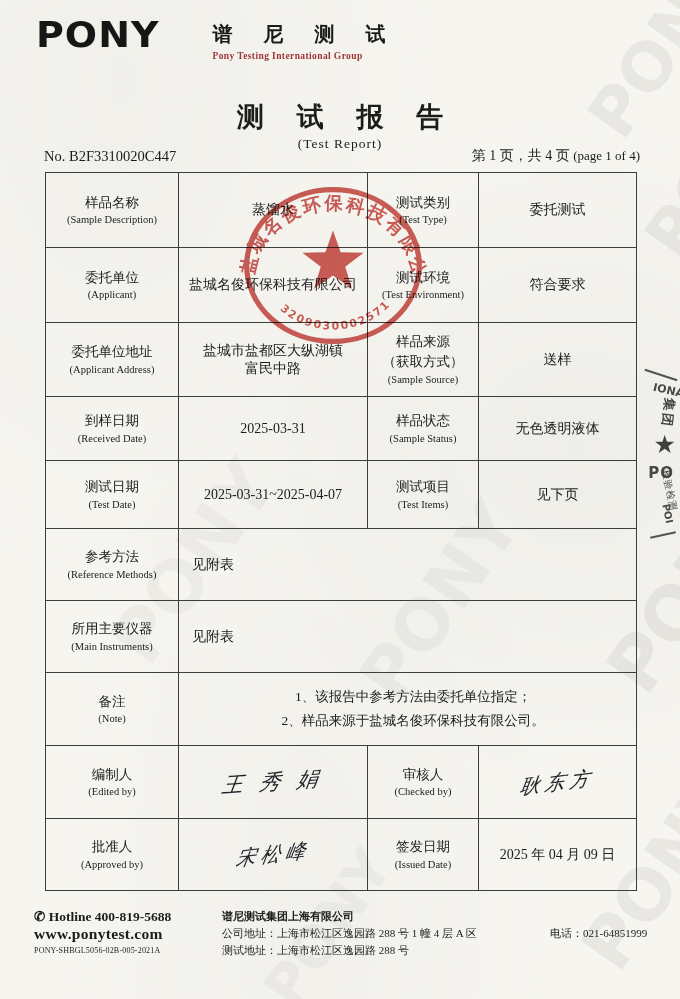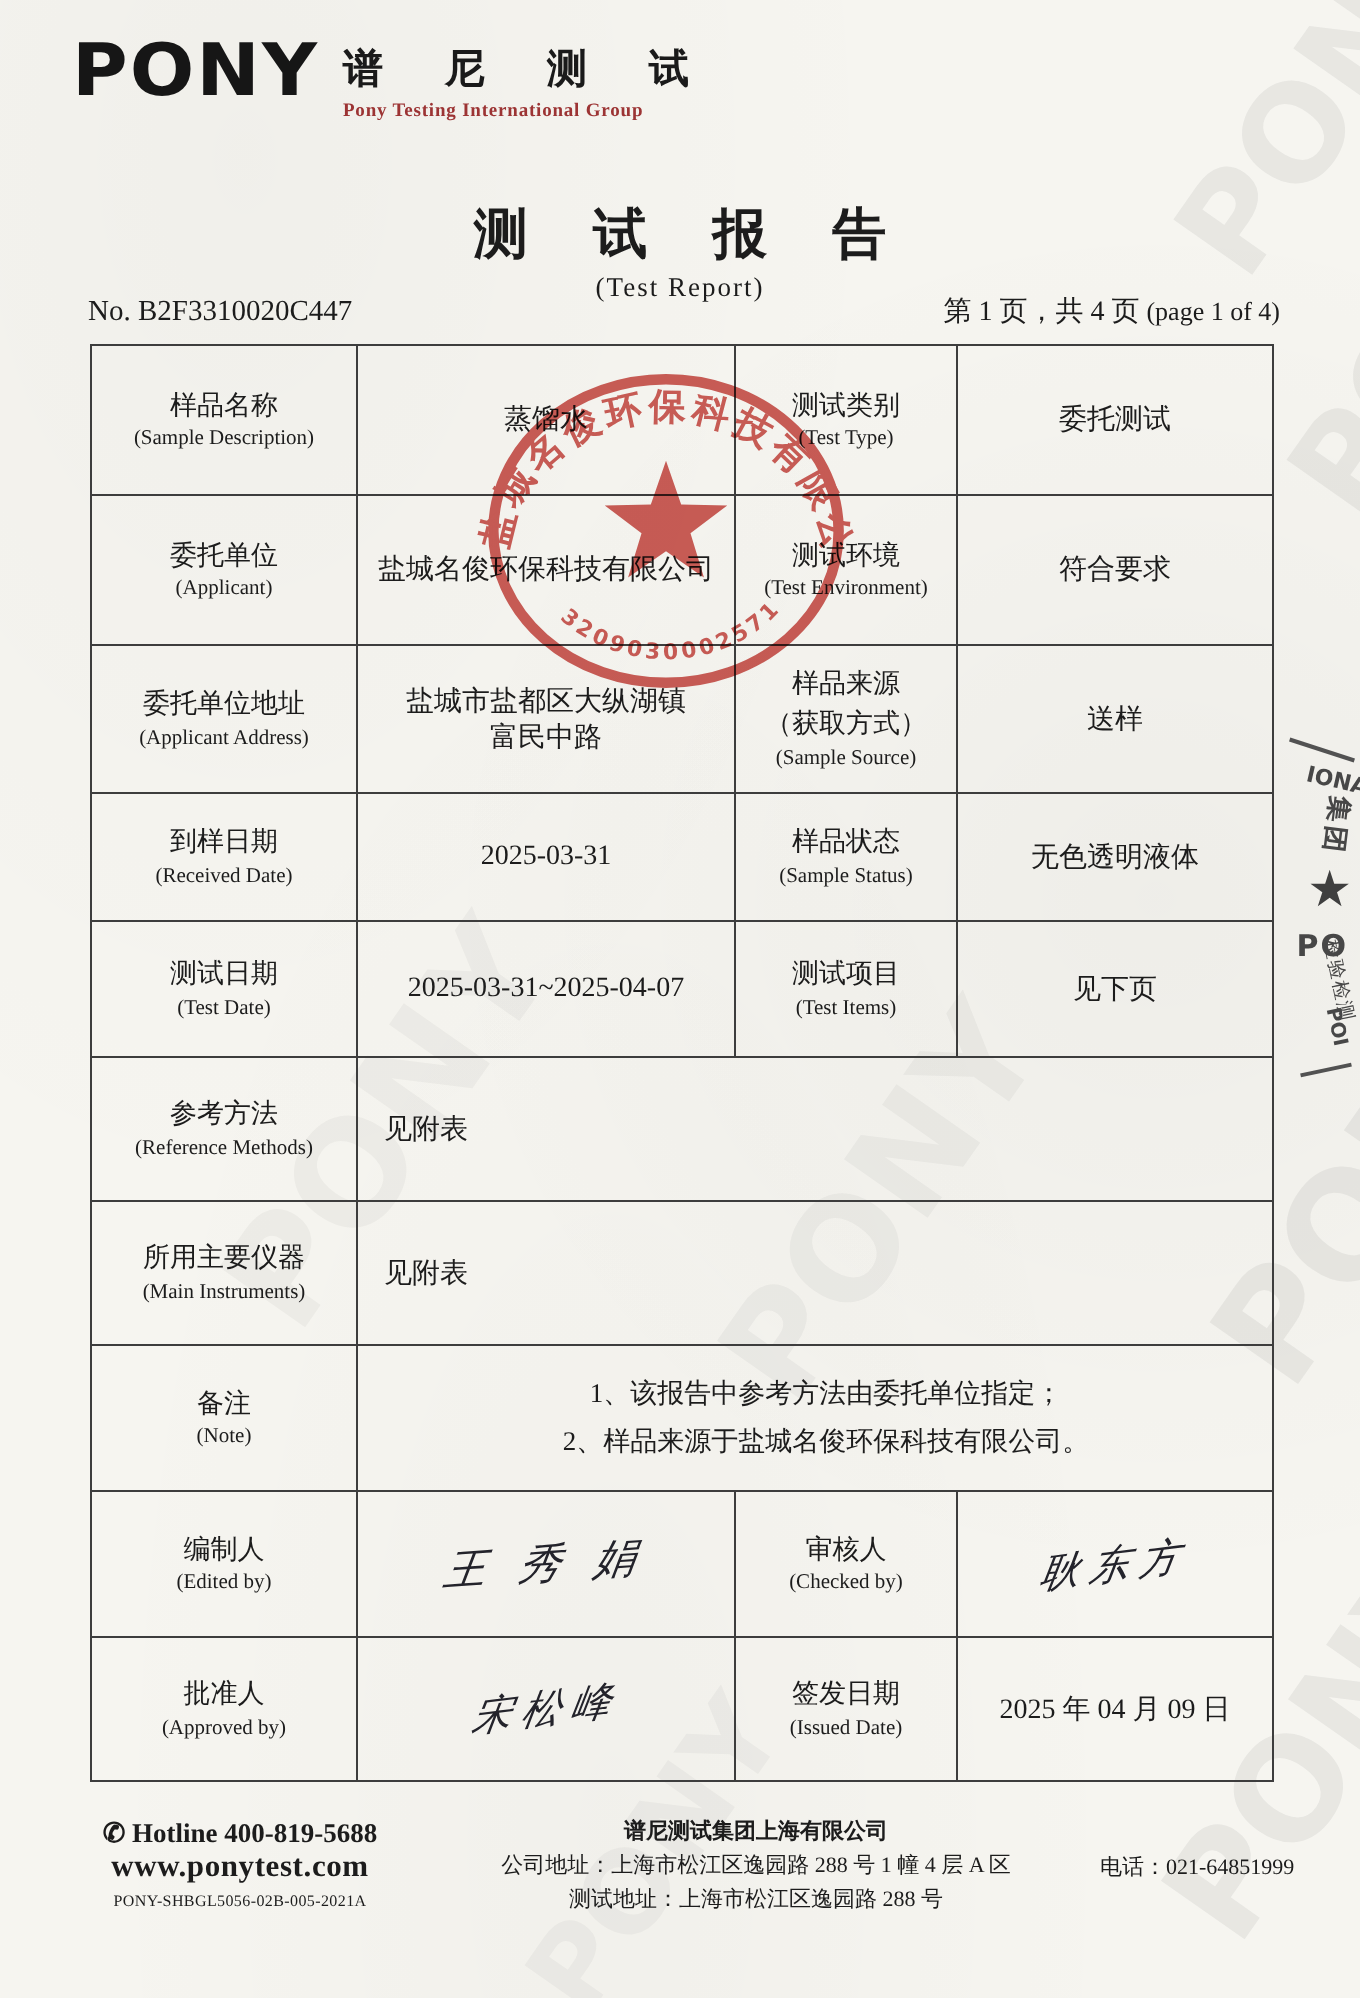--- a/index.html
+++ b/index.html
@@ -10,21 +10,21 @@
       radial-gradient(ellipse at 18% 8%, rgba(0,0,0,0.025), transparent 42%),
       radial-gradient(ellipse at 85% 45%, rgba(0,0,0,0.03), transparent 45%),
       radial-gradient(ellipse at 45% 92%, rgba(0,0,0,0.02), transparent 50%);
     overflow:hidden;
     font-family:"Liberation Serif","DejaVu Serif",serif;
     color:#1c1c1c;
   }
   
   .logo{position:absolute;top:16px;left:36px;display:flex;align-items:flex-start;gap:12px;}
   .logo-pony{font-family:"DejaVu Sans","Liberation Sans",sans-serif;font-weight:bold;font-size:38px;line-height:1;letter-spacing:1px;color:#161616;transform:scaleY(.95);}
-  .logo-right{margin-top:5px;}
+  .logo-right{margin-top:5px;margin-left:41px;}
   .logo-cn{font-size:20px;font-weight:bold;letter-spacing:13px;color:#1a1a1a;white-space:nowrap;}
   .logo-en{font-size:9.5px;font-weight:bold;color:#9c3434;letter-spacing:.4px;margin-top:3px;}
   
   .title-block{position:absolute;top:99px;left:0;right:0;text-align:center;}
   .title-cn{font-size:27px;font-weight:bold;letter-spacing:13px;text-indent:13px;}
   .title-en{font-size:13.5px;margin-top:1px;letter-spacing:1px;}
   
   .no-line{position:absolute;top:147px;left:44px;right:40px;display:flex;justify-content:space-between;align-items:flex-end;gap:42px;}
   .report-no{font-size:14.5px;}
   .page-info{font-size:14px;}
@@ -56,21 +56,21 @@
   
   .wm{position:absolute;font-family:"DejaVu Sans","Liberation Sans",sans-serif;font-weight:bold;color:rgba(110,110,110,0.10);transform:rotate(-55deg);pointer-events:none;white-space:nowrap;}
   .wm1{top:6px;left:560px;font-size:66px;}
   .wm2{top:130px;left:618px;font-size:64px;}
   .wm3{top:520px;left:80px;font-size:72px;color:rgba(110,110,110,0.06);}
   .wm4{top:560px;left:330px;font-size:70px;color:rgba(110,110,110,0.07);}
   .wm5{top:545px;left:575px;font-size:74px;}
   .wm6{top:830px;left:552px;font-size:70px;}
   .wm7{top:895px;left:240px;font-size:56px;color:rgba(110,110,110,0.06);}
   
-  .footer{position:absolute;left:34px;top:908px;width:622px;display:flex;gap:16px;align-items:flex-start;text-align:center;}
+  .footer{position:absolute;left:34px;top:908px;width:622px;display:flex;gap:16px;align-items:flex-start;}
   .f-left{width:172px;flex:none;}
   .f-hotline{font-size:13.5px;font-weight:bold;white-space:nowrap;}
   .f-web{font-size:15.5px;font-weight:bold;letter-spacing:.3px;}
   .f-code{font-size:8px;margin-top:3px;letter-spacing:.2px;}
   .f-mid{width:312px;flex:none;font-size:11px;line-height:1.55;}
   .f-company{font-weight:bold;}
   .f-phone{margin-top:18px;font-size:11px;white-space:nowrap;}
 </style>
 </head>
 <body>

